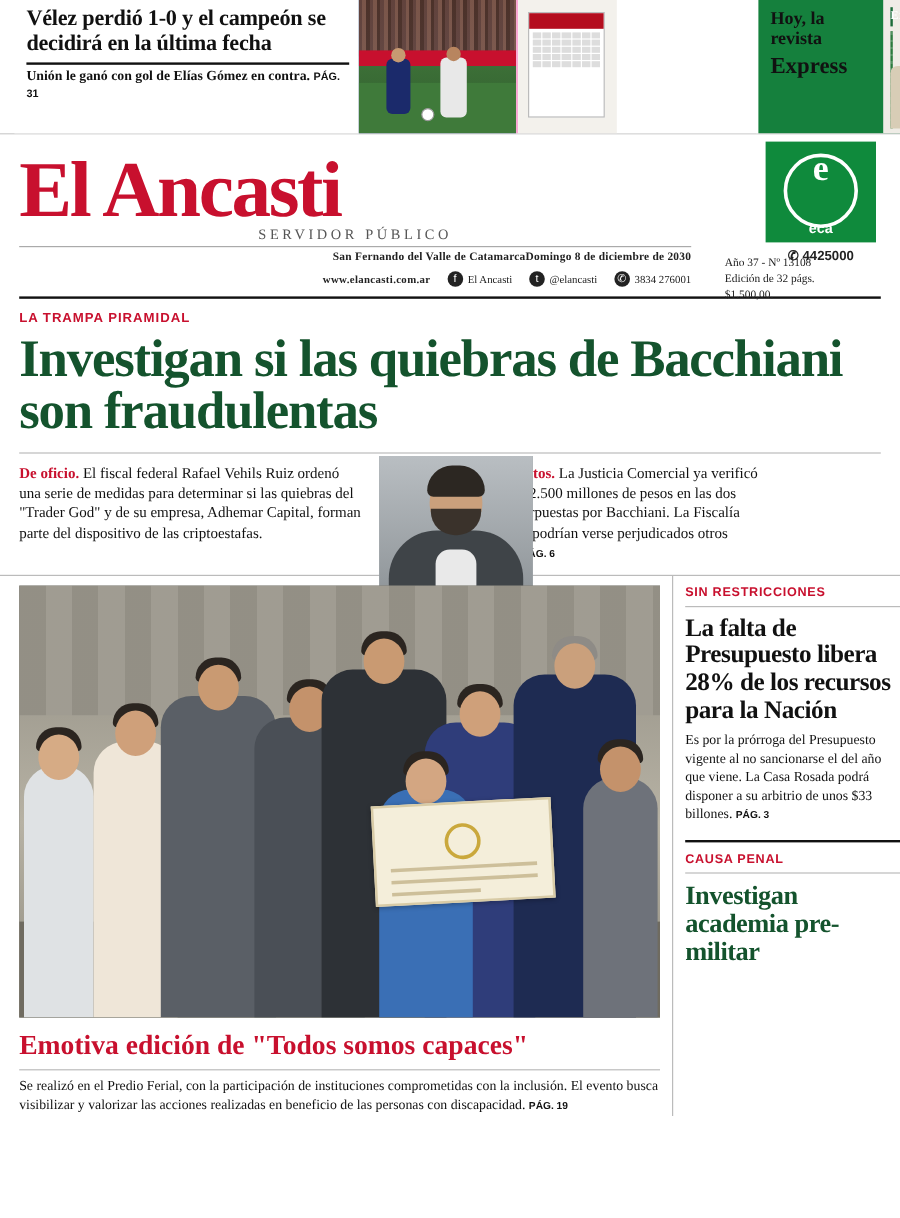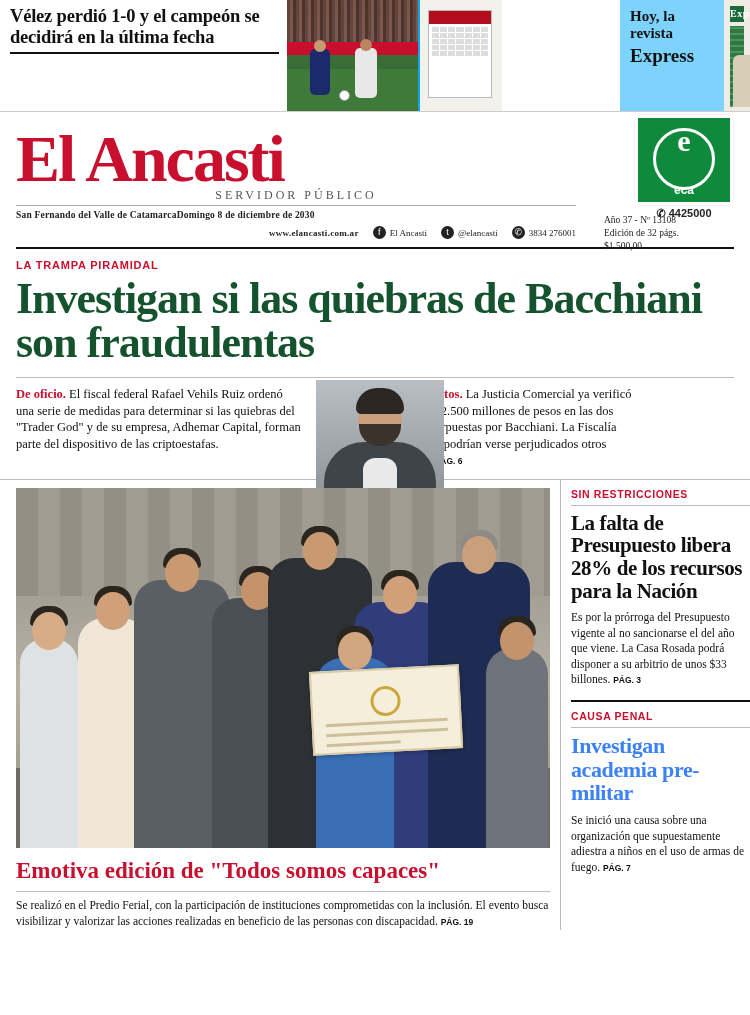--- a/index.html
+++ b/index.html
@@ -8,21 +8,21 @@
     background: #ffffff;
     font-family: "Liberation Serif", serif;
     overflow: hidden;
     position: relative;
   }
   .page { width: 750px; height: 1015px; position: relative; background:#fff; }
 
   
   .topstrip { display: flex; height: 112px; width: 100%; border-bottom: 1px solid #ccc; }
 
-  .promo-sport { width: 420px; display: flex; background: #fff; border-right:2px solid #0ea5e9; }
+  .promo-sport { width: 420px; display: flex; background: #fff; border-right:2px solid #f9a8d4;margin-left:12px; }
   .promo-sport-text { width: 288px; background: #fff; padding: 6px 8px 0 10px; position: relative; }
   .promo-sport-head {
     font-family: "Liberation Serif", serif;
     font-weight: bold; font-size: 18.5px; line-height: 1.12; color: #111;
     letter-spacing: -0.2px;
   }
   .promo-sport-rule { border-bottom: 2px solid #111; margin: 5px 0 4px 0; }
   .promo-sport-sub { font-size: 11.5px; font-weight: bold; color:#111; line-height:1.2; }
   .promo-sport-sub .pag { font-size: 9px; font-weight: bold; }
 
@@ -41,39 +41,39 @@
 
   .promo-cal { width: 200px; display:flex; background:#fff; border-right:2px solid #fff; }
   .promo-cal-text { width: 118px; padding: 8px 6px 0 10px; }
   .promo-cal-text p { font-weight: bold; font-size: 15px; line-height: 1.15; color:#111; }
   .promo-cal-img { width: 82px; background: #f3f1ec; position:relative; overflow:hidden; }
   .cal-sheet { position:absolute; top:10px; left:8px; width:64px; height:88px; background:#fff; border:1px solid #bbb; }
   .cal-sheet .hd { height:13px; background:#b40d1e; }
   .cal-grid { display:grid; grid-template-columns: repeat(7,1fr); gap:1px; padding:3px; }
   .cal-grid i { display:block; height:5px; background:#ddd; }
 
-  .promo-exp { flex:1; display:flex; background:#7dd3fc; }
+  .promo-exp { flex:1; display:flex; background:#15803d; }
   .promo-exp-text { width: 104px; padding: 8px 4px 0 10px; }
   .promo-exp-text .l1 { font-weight:bold; font-size:15px; line-height:1.15; color:#111;}
   .promo-exp-text .l2 { font-weight:bold; font-size:19px; line-height:1.1; color:#111; margin-top:3px;}
   .promo-exp-img { flex:1; background:#efece6; position:relative; overflow:hidden; }
   .exp-mast { position:absolute; top:6px; left:6px; right:6px; height:16px; background:#1b6b3a; color:#fff;
       font-weight:bold; font-size:10px; text-align:center; line-height:16px; letter-spacing:.5px;}
   .exp-body { position:absolute; top:26px; left:6px; right:6px; bottom:4px; background:#2c7a3f;
       background-image: repeating-linear-gradient(0deg, rgba(255,255,255,.18) 0 2px, transparent 2px 6px);}
   .exp-fig { position:absolute; bottom:0; left:22%; width:30px; height:52px; background:#d8cdb6; border-radius:6px 6px 0 0;}
 
   
   .masthead { position: relative; padding: 14px 16px 0 16px; }
   .brand { font-family: "Liberation Serif", serif; font-weight: bold; font-size: 66px;
       color: #c8102e; letter-spacing: -2px; line-height: 1; }
   .servidor { text-align:center; font-size: 12px; letter-spacing: 3px; color:#555; margin-top:-4px;
       width: 560px; font-variant: small-caps; }
   .servidor-rule { width:560px; border-bottom:1px solid #aaa; margin-top:2px; }
-  .mast-line { width: 560px; display:flex; justify-content:flex-start; font-size:9.5px;
+  .mast-line { width: 560px; display:flex; justify-content:flex-end; font-size:9.5px;
       font-weight:bold; color:#222; padding-top:4px; letter-spacing:.2px;}
   .mast-line2 { width: 560px; display:flex; align-items:center; gap:14px; font-size:9px; color:#222;
       padding-top:6px;justify-content:flex-end; }
   .mast-line2 .site { font-weight:bold; letter-spacing:.3px; }
   .soc { display:flex; align-items:center; gap:4px; }
   .soc .glyph { width:13px; height:13px; border-radius:50%; background:#222; color:#fff;
       font-size:9px; line-height:13px; text-align:center; font-family:"Liberation Sans",sans-serif; }
   .soc .glyph.wa { background:#222; }
 
   .eca-box { position:absolute; right:16px; top:6px; width:100px; text-align:center; }
@@ -145,33 +145,37 @@
   .photo-caption-rule { border-bottom:1px solid #bbb; margin-top:8px; }
   .photo-caption-body { font-size:11.5px; line-height:1.38; margin-top:6px; color:#111; }
 
   
   .side-kicker { color:#c8102e; font-weight:bold; font-size:10.5px; letter-spacing:.6px;
       font-family:"Liberation Sans",sans-serif; text-transform:uppercase; }
   .side-rule { border-bottom:1px solid #bbb; margin:5px 0 6px 0; }
   .side-head { font-weight:bold; font-size:21px; line-height:1.08; color:#111; letter-spacing:-.4px; }
   .side-body { font-size:11.5px; line-height:1.35; color:#111; margin-top:8px; }
   .side-thickrule { border-bottom:2px solid #111; margin:12px 0 8px 0; }
-  .side-head2 { font-weight:bold; font-size:22px; line-height:1.08; color:#3b82f6; letter-spacing:-.4px; }
+  .side-head2 { font-weight:bold; font-size:22px; line-height:1.08; color:#14532d; letter-spacing:-.4px; }
 </style>
 </head>
 <body>
 
 <div class="page">
 
   <div class="topstrip">
 
     <div class="promo-sport">
       <div class="promo-sport-text">
         <div class="promo-sport-head">Vélez perdió 1-0 y el campeón se decidirá en la última fecha</div>
         <div class="promo-sport-rule"></div>
+        <div class="promo-sport-sub">
+          <span>Unión le ganó con gol de Elías Gómez en contra.</span>
+          <span class="pag">PÁG. 31</span>
+        </div>
       </div>
       <div class="promo-photo">
         <div class="ph-sky"></div>
           <div class="ph-crowd"></div>
           <div class="ph-adv"></div>
         <div class="ph-grass"></div>
           <div class="ph-p1"></div>
           <div class="ph-p2"></div>
           <div class="ph-ball"></div>
       </div>
@@ -376,22 +380,18 @@
           <span class="pag">PÁG. 3</span>
         </div>
       </div>
 
       <div class="side-thickrule"></div>
 
       <div>
         <div class="side-kicker">CAUSA PENAL</div>
         <div class="side-rule"></div>
         <div class="side-head2">Investigan academia pre-militar</div>
-        <div class="side-body">
-          <span>Se inició una causa sobre una organización que supuestamente adiestra a niños en el uso de armas de fuego.</span>
-          <span class="pag">PÁG. 7</span>
-        </div>
       </div>
 
     </div>
   </div>
 
 </div>
 
 </body></html>

